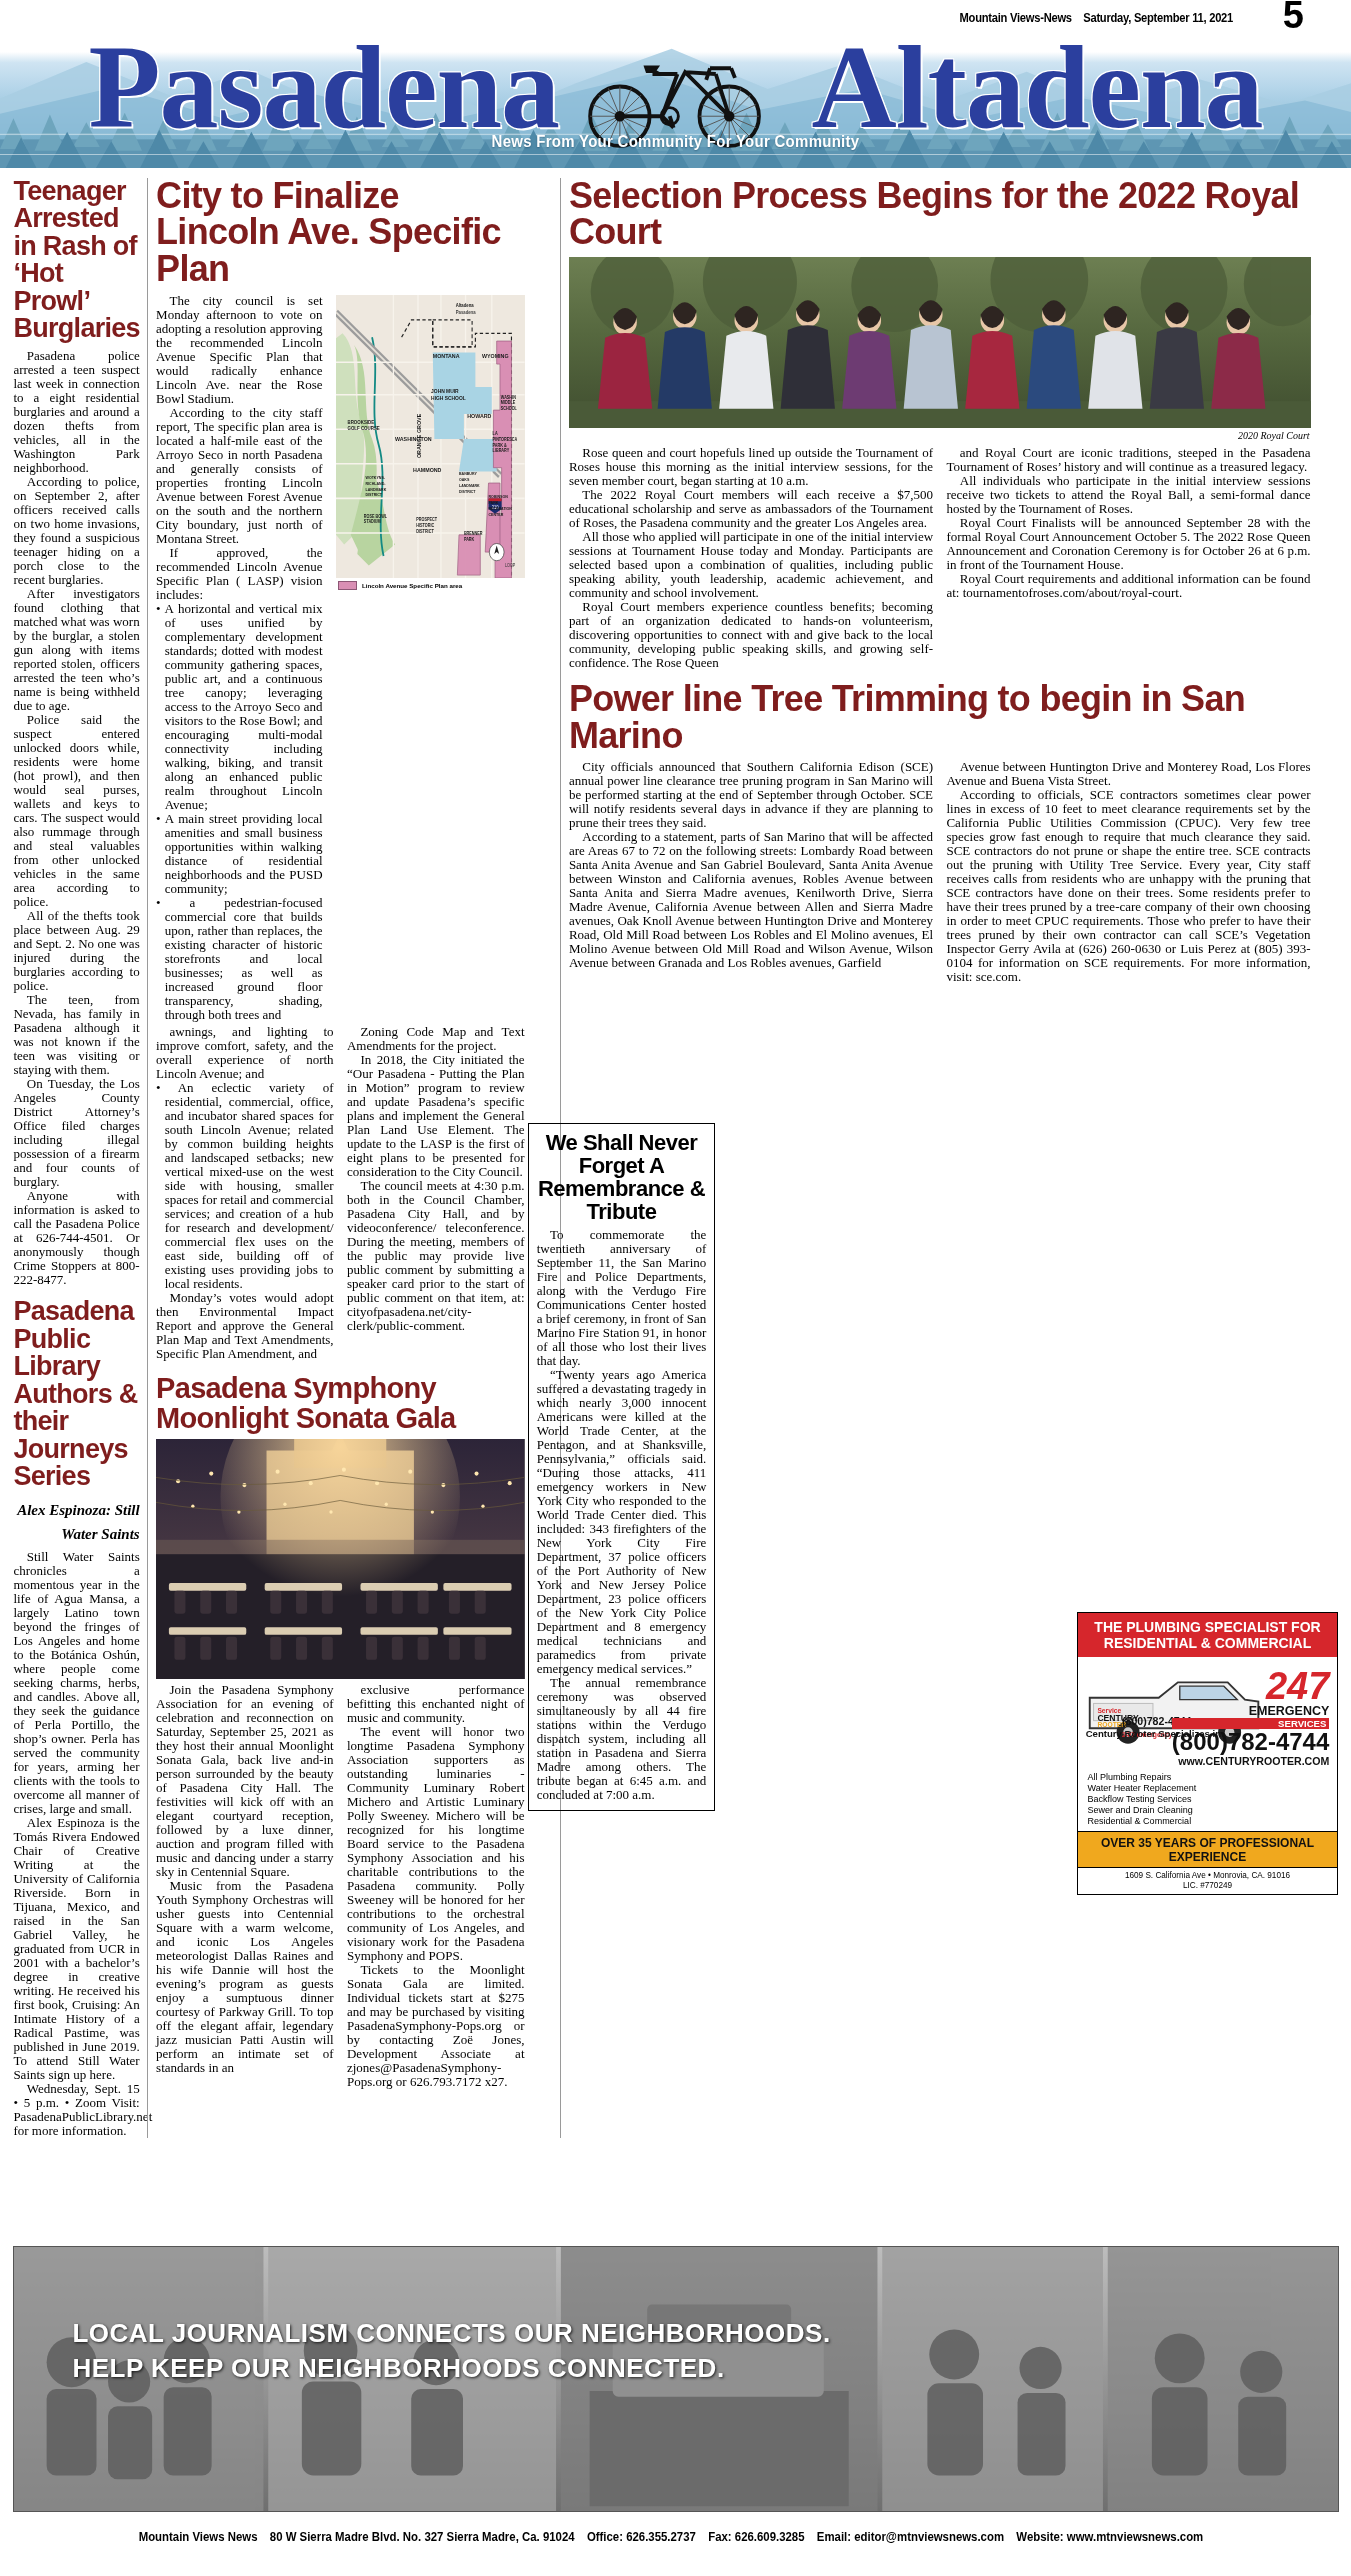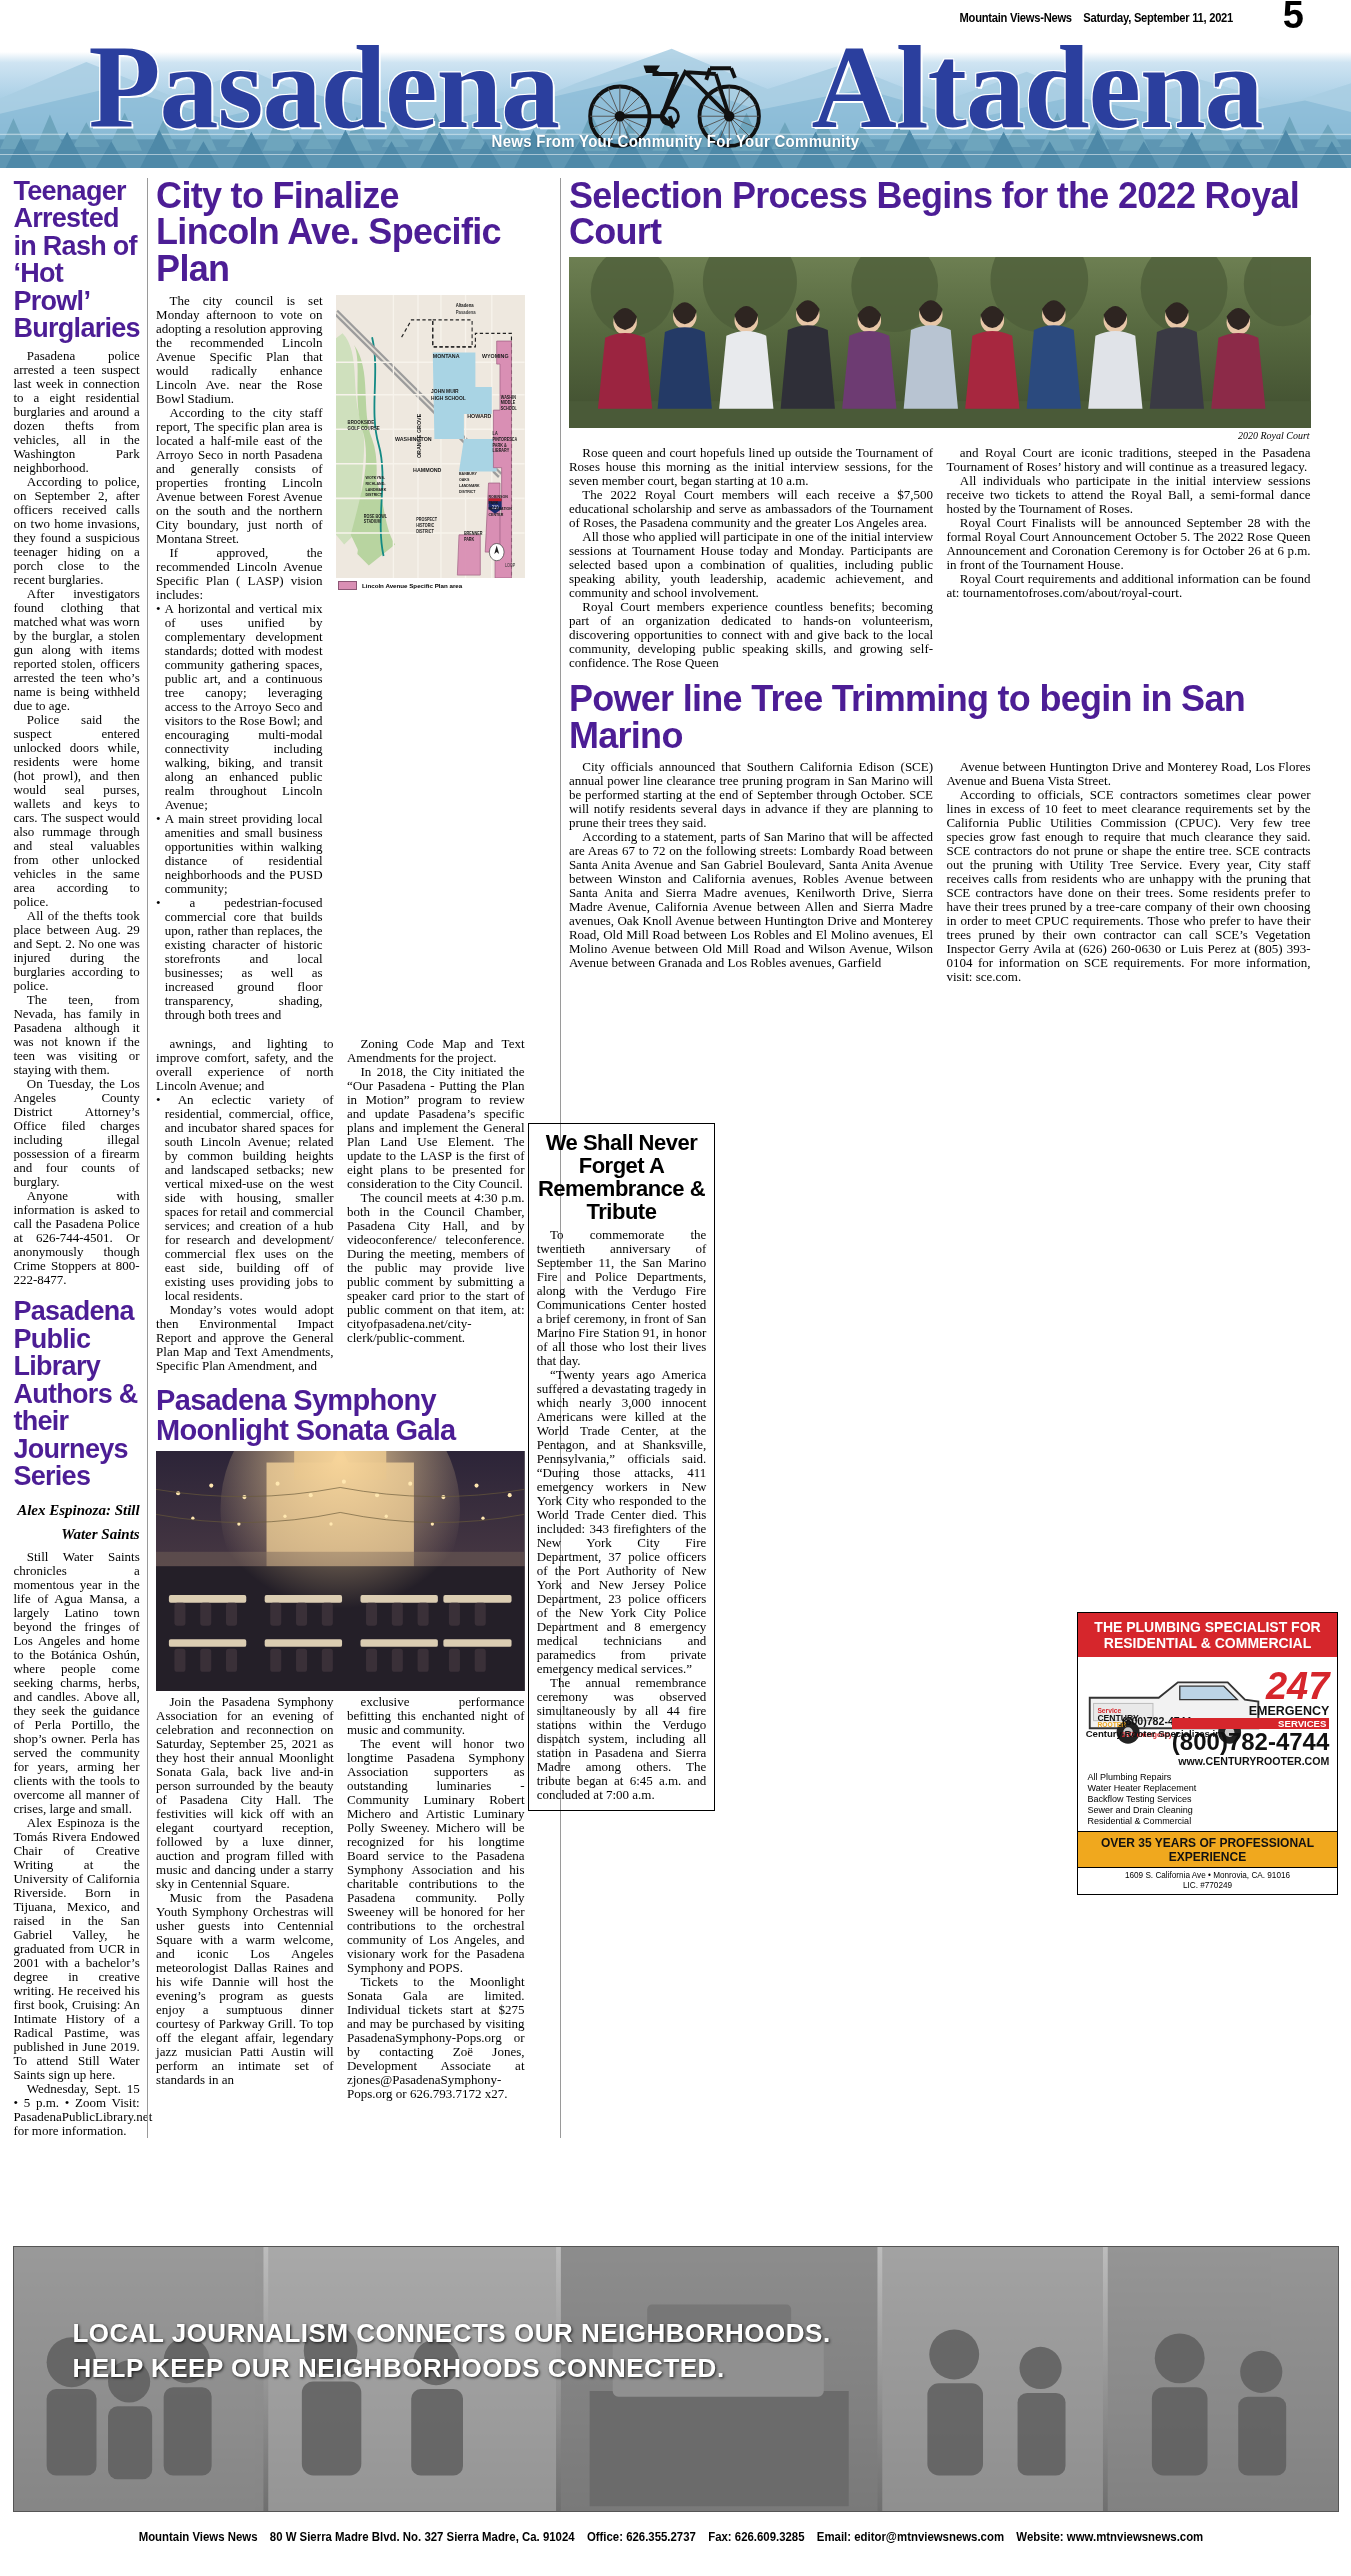--- a/index.html
+++ b/index.html
@@ -78,21 +78,21 @@
   .col{box-sizing:border-box;}
   .col-1{width:134px;padding-right:7.7px;}
   .col-2{width:403px;padding:0 7.7px;border-left:1px solid #9a9a9a;}
 
   h1.head{
     font-family:"Liberation Sans", sans-serif;
     font-weight:bold;
     margin:0 0 5.8px 0;
     letter-spacing:-0.7px;
     line-height:1.02;
-    color:#4c1d95;
+    color:#7f1d1d;
   }
   .h-small{font-size:27px;}
   .h-mid{font-size:29px;}
   .h-big{font-size:36px;}
 
   p.bt{
     margin:0;
     font-size:13px;
     line-height:14px;
     text-align:justify;
@@ -380,21 +380,21 @@
                 <text x="206" y="284" font-family="Liberation Sans, sans-serif" font-size="4.6" fill="#333">LOOP</text>
               </svg>
             </div>
             <div class="maplegend">
               <span class="swatch"></span>
               <span>Lincoln Avenue Specific Plan area</span>
             </div>
           </div>
         </div>
 
-        <div class="subcols" style="margin-top:15px;">
+        <div class="subcols" style="margin-top:3px;">
           <div class="subcol left">
             <p class="bt">awnings, and lighting to improve comfort, safety, and the overall experience of north Lincoln Avenue; and</p>
             <p class="bt bullet">• An eclectic variety of residential, commercial, office, and incubator shared spaces for south Lincoln Avenue; related by common building heights and landscaped setbacks; new vertical mixed-use on the west side with housing, smaller spaces for retail and commercial services; and creation of a hub for research and development/ commercial flex uses on the east side, building off of existing uses providing jobs to local residents.</p>
             <p class="bt">Monday’s votes would adopt then Environmental Impact Report and approve the General Plan Map and Text Amendments, Specific Plan Amendment, and</p>
           </div>
           <div class="subcol right">
             <p class="bt">Zoning Code Map and Text Amendments for the project.</p>
             <p class="bt">In 2018, the City initiated the “Our Pasadena - Putting the Plan in Motion” program to review and update Pasadena’s specific plans and implement the General Plan Land Use Element. The update to the LASP is the first of eight plans to be presented for consideration to the City Council.</p>
             <p class="bt">The council meets at 4:30 p.m. both in the Council Chamber, Pasadena City Hall, and by videoconference/ teleconference. During the meeting, members of the public may provide live public comment by submitting a speaker card prior to the start of public comment on that item, at: cityofpasadena.net/city-clerk/public-comment.</p>
           </div>

